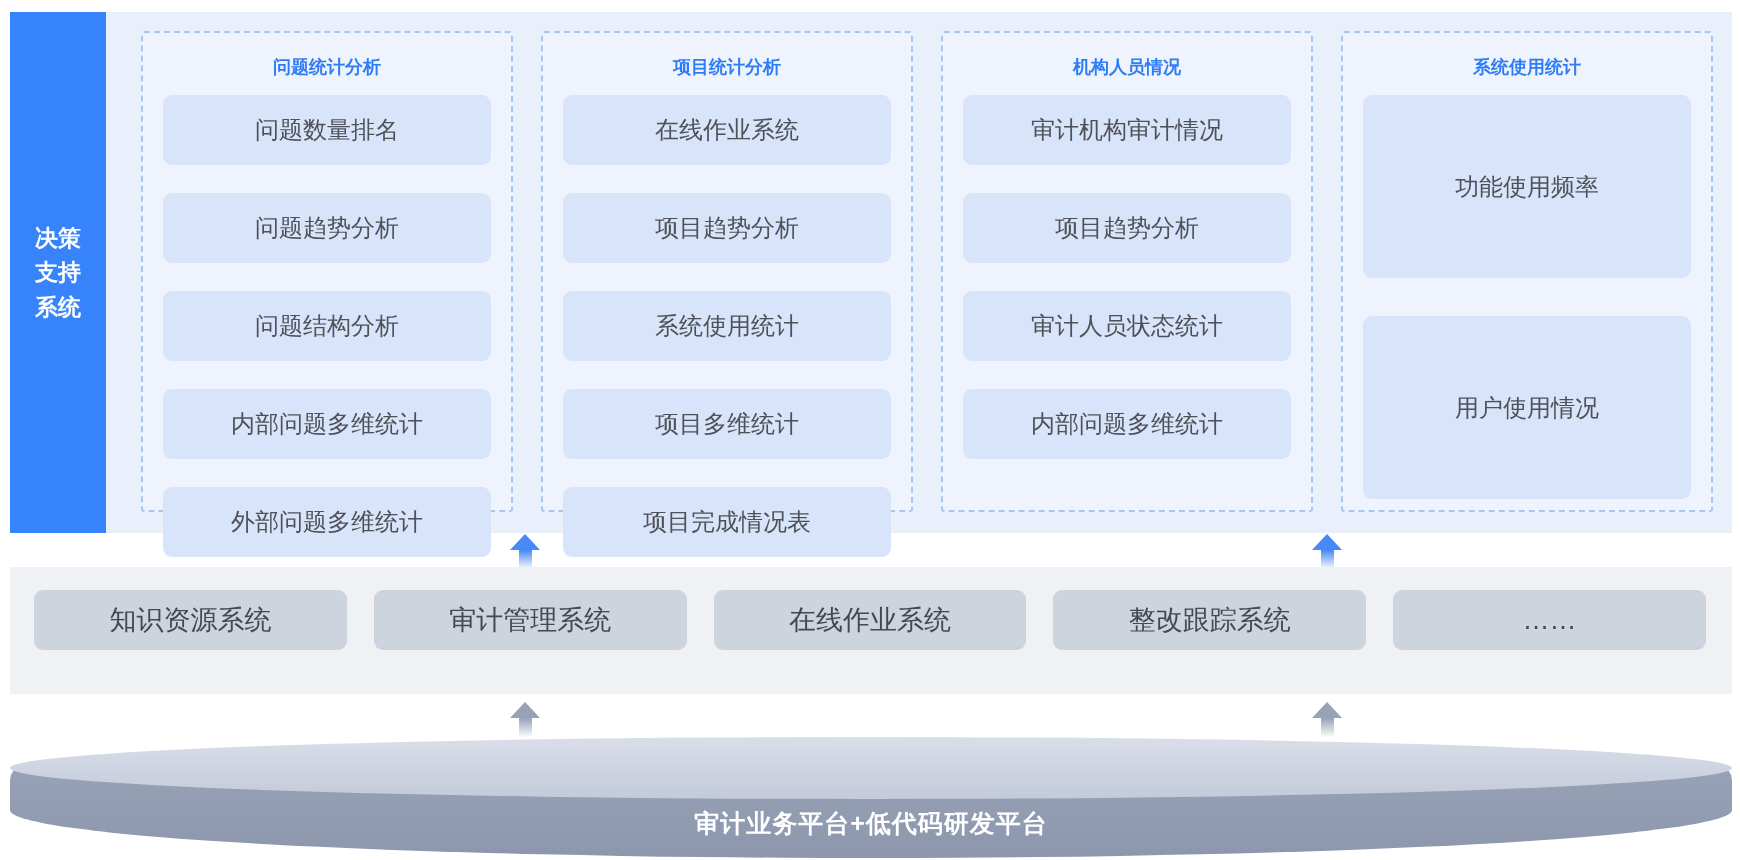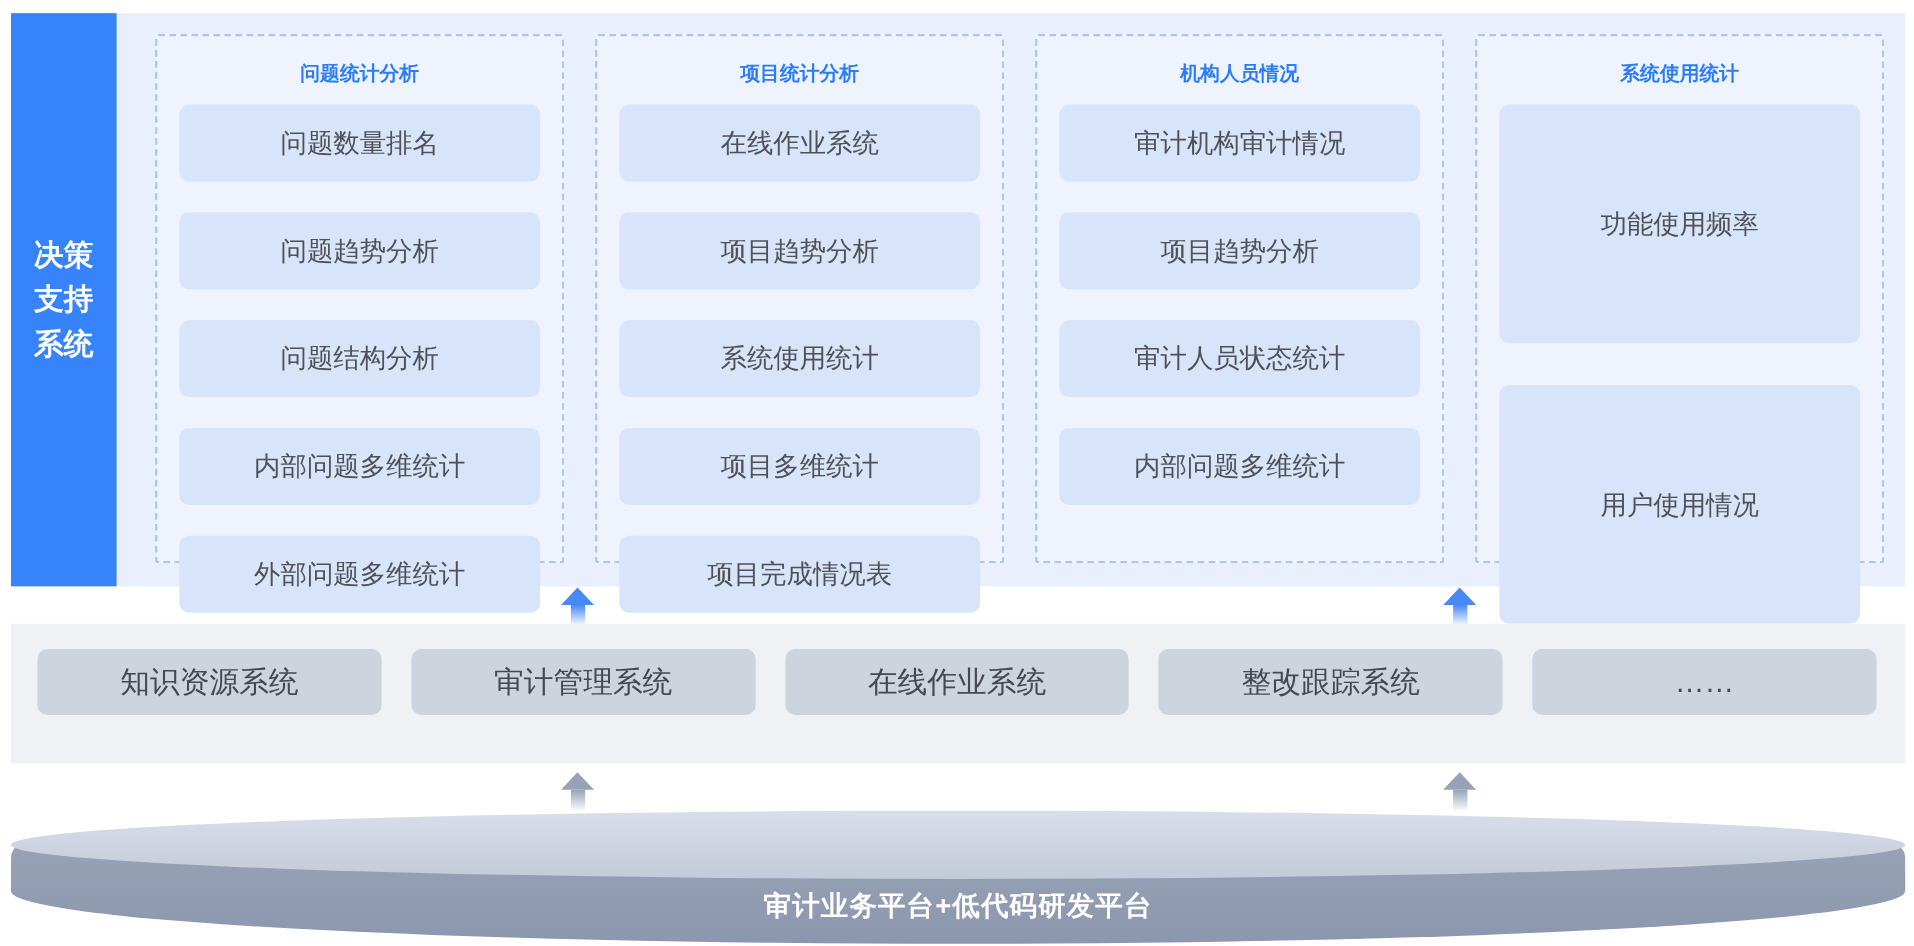--- a/index.html
+++ b/index.html
@@ -6,42 +6,42 @@
   .canvas{
     position:relative;width:1740px;height:860px;background:#ffffff;overflow:hidden;
     font-family:"Liberation Sans",sans-serif;
   }
   
   .top-band{position:absolute;left:10px;top:12px;width:1722px;height:521px;background:#E9EFFB;}
   .sidebar{
     position:absolute;left:10px;top:12px;width:96px;height:521px;background:#3683FC;
     display:flex;align-items:center;justify-content:center;
   }
-  .sidebar-text{color:#ffffff;font-size:27px;font-weight:bold;text-align:center;line-height:1.5;}
+  .sidebar-text{color:#ffffff;font-size:23px;font-weight:bold;text-align:center;line-height:1.5;}
   .sidebar-text div{display:block;}
   .columns{
     position:absolute;left:141px;top:31px;width:1572px;height:481px;
     display:flex;gap:28px;
   }
   .column{
     flex:1;box-sizing:border-box;border:2px dashed #A9C6F2;border-radius:3px;
     background:#EEF3FD;padding:12px 20px 10px 20px;display:flex;flex-direction:column;
   }
   .col-title{
     text-align:center;color:#2E7DF8;font-size:18px;font-weight:bold;
     height:50px;line-height:44px;flex:none;
   }
   .items{display:flex;flex-direction:column;gap:28px;flex:1;}
   .items.items-large{gap:38px;}
   .item{
     background:#D7E4FA;border-radius:9px;height:70px;flex:none;
     display:flex;align-items:center;justify-content:center;
     font-size:24px;color:#4E5158;
   }
-  .item.large{height:217px;}
+  .item.large{height:183px;}
   
   .arrow{position:absolute;width:30px;display:flex;flex-direction:column;align-items:center;}
   .arrow .head{width:0;height:0;border-left:15px solid transparent;border-right:15px solid transparent;}
   .arrow .tail{width:13px;height:19px;}
   .arrow.blue .head{border-bottom:16px solid #4789F6;}
   .arrow.blue .tail{background:linear-gradient(180deg,#4789F6 0%,rgba(199,219,250,0.08) 100%);}
   .arrow.gray .head{border-bottom:16px solid #97A2B8;}
   .arrow.gray .tail{background:linear-gradient(180deg,#97A2B8 0%,rgba(200,207,220,0.08) 100%);}
   .arrow.t1{left:510px;top:534px;}
   .arrow.t2{left:1312px;top:534px;}

